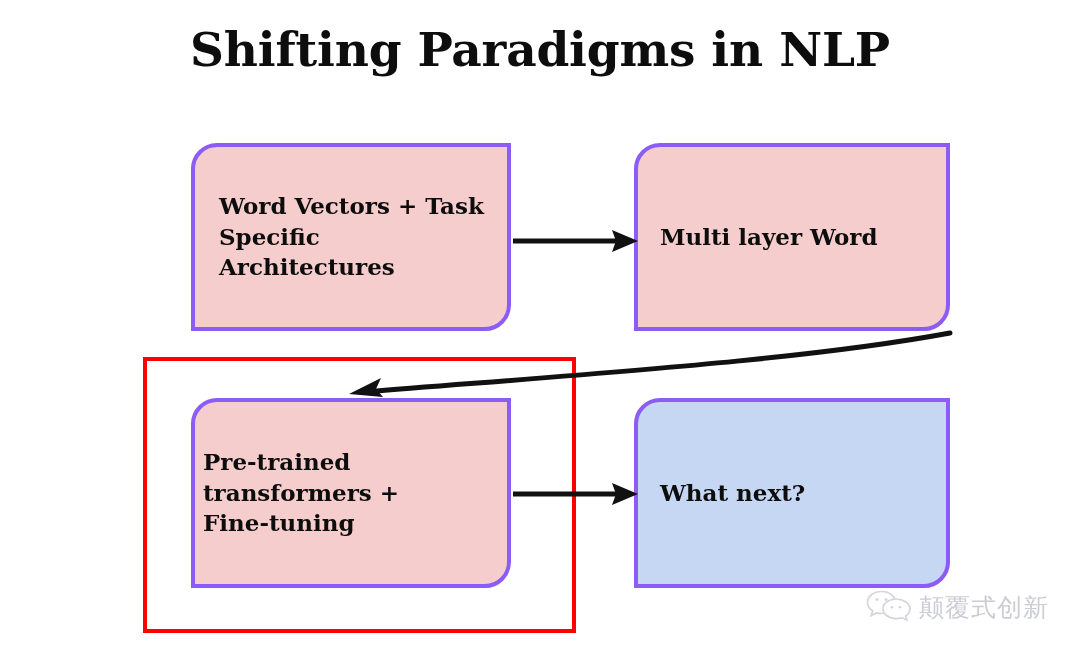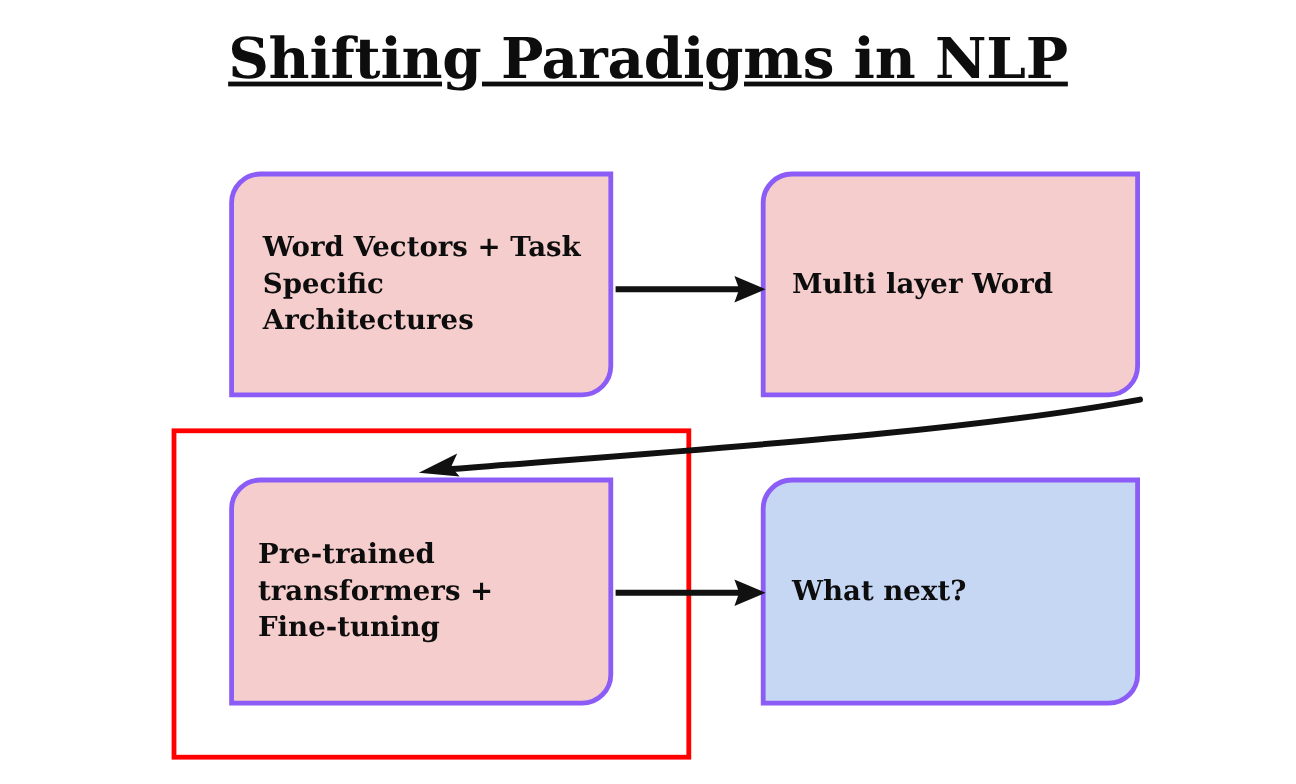--- a/index.html
+++ b/index.html
@@ -25,21 +25,20 @@
     top: 24px;
     width: 1080px;
     text-align: center;
     font-family: "DejaVu Serif", "Liberation Serif", serif;
     font-weight: bold;
     font-size: 47px;
     letter-spacing: -0.2px;
     color: #0d0d0d;
     line-height: 1.1;
     white-space: nowrap;
-    text-decoration: underline;
   }
 
   
   .node {
     position: absolute;
     box-sizing: border-box;
     border: 4px solid #8b5cf6;
     
     border-radius: 26px 0 26px 0;
     display: flex;
@@ -64,21 +63,21 @@
   #node-word-vectors .node-label { padding-left: 24px; }
 
   #node-multi-rnn {
     left: 634px;  top: 143px;  width: 316px; height: 188px;
   }
   #node-multi-rnn .node-label { padding-left: 22px; }
 
   #node-pretrained {
     left: 191px;  top: 398px;  width: 320px; height: 190px;
   }
-  #node-pretrained .node-label { padding-left: 20px; }
+  #node-pretrained .node-label { padding-left: 8px; }
 
   #node-what-next {
     left: 634px;  top: 398px;  width: 316px; height: 190px;
   }
   #node-what-next .node-label { padding-left: 22px; text-align: center; }
 
   
   #highlight-rect {
     position: absolute;
     left: 143px;
@@ -162,14 +161,33 @@
       <path d="M 950,333 C 804,360 600,373 364,392" fill="none" stroke="#111111" stroke-width="5" stroke-linecap="round"></path>
       <polygon points="349,394 381,378 376,389 383,397" fill="#111111"></polygon>
     </g>
 
     <g>
       <line x1="513" y1="494" x2="625" y2="494" stroke="#111111" stroke-width="5"></line>
       <polygon points="638,494 612,483 616,494 612,505" fill="#111111"></polygon>
     </g>
   </svg>
 
+  <div id="watermark">
+    <span>
+      <svg width="46" height="33" viewBox="0 0 46 33" aria-hidden="true">
+
+        <path d="M15.5 2.5 C7.2 2.5 1.5 7.6 1.5 13.4 C1.5 16.8 3.5 19.8 6.7 21.8
+                 L5.2 26.6 L10.6 23.9 C12.1 24.3 13.8 24.5 15.5 24.5
+                 C23.8 24.5 29.5 19.3 29.5 13.4 C29.5 7.6 23.8 2.5 15.5 2.5 Z" fill="none" stroke="#D3D4DA" stroke-width="1.7"></path>
+        <circle cx="11.0" cy="10.6" r="1.5" fill="#D3D4DA"></circle>
+        <circle cx="20.0" cy="10.6" r="1.5" fill="#D3D4DA"></circle>
+
+        <path d="M30.0 10.0 C37.0 10.0 44.0 14.2 44.0 19.8 C44.0 22.7 42.3 25.3 39.6 27.1
+                 L40.8 31.0 L36.3 28.8 C34.4 29.4 32.2 29.6 30.0 29.6
+                 C23.0 29.6 17.0 25.4 17.0 19.8 C17.0 14.2 23.0 10.0 30.0 10.0 Z" fill="#FFFFFF" stroke="#D3D4DA" stroke-width="1.7"></path>
+        <circle cx="26.0" cy="18.2" r="1.3" fill="#D3D4DA"></circle>
+        <circle cx="34.0" cy="18.2" r="1.3" fill="#D3D4DA"></circle>
+      </svg>
+    </span>
+    <span class="wm-text">颠覆式创新</span>
+  </div>
 
 </div>
 
 </body></html>

